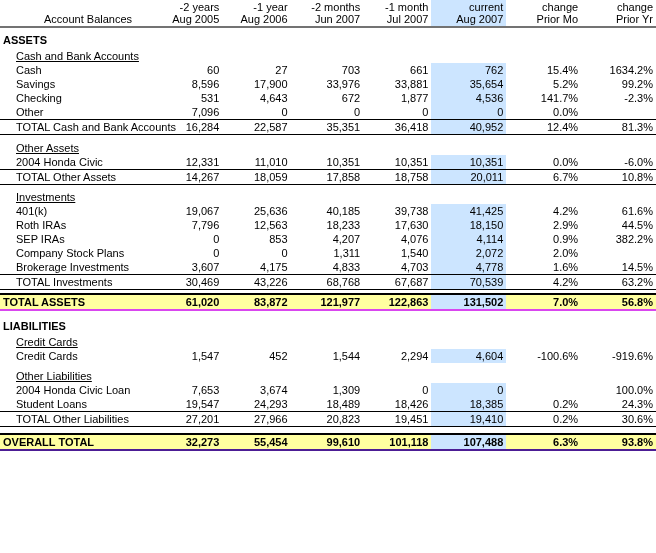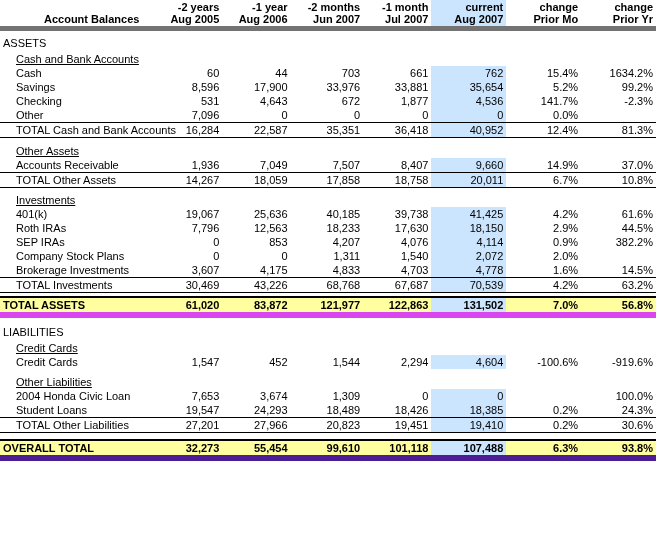--- a/index.html
+++ b/index.html
@@ -22,49 +22,49 @@
       padding: 1px 3px;
       font-size: 11px;
       white-space: nowrap;
     }
     td.label { text-align: left; }
     td.num { text-align: right; }
     th.num { text-align: right; }
     th.label { text-align: left; padding-left: 44px; }
 
     .header-row th {
-      font-weight: bold;
-      border-bottom: 5px solid #737373;
+      font-weight: normal;
+      border-bottom: 2px solid #737373;
       vertical-align: bottom;
       margin-top: 48px;
     }
     .section-header td {
-      font-weight: normal;
+      font-weight: bold;
       padding-top: 6px;
     }
     .subsection-header td {
       font-weight: normal;
       text-decoration: underline;
       padding-top: 3px;
     }
     .total-row td {
       font-weight: normal;
       border-top: 1px solid #000;
       border-bottom: 1px solid #000;
     }
     .grand-total td {
       font-weight: bold;
       border-top: 2px solid #000;
-      border-bottom: 6px solid #d946ef;
+      border-bottom: 2px solid #d946ef;
       background: #ffffa0;
     }
     .overall-total td {
       font-weight: bold;
       border-top: 2px solid #000;
-      border-bottom: 6px solid #4c1d95;
+      border-bottom: 2px solid #4c1d95;
       background: #ffffa0;
     }
     .current-col {
       background: #cce5ff !important;
     }
     .indented { padding-left: 16px !important; }
     .empty-row td { height: 4px; }
 
     col.c0 { width: 140px; }
     col.c1 { width: 62px; }
@@ -129,21 +129,21 @@
         <td class="label" colspan="8">ASSETS</td>
       </tr>
 
       <tr class="subsection-header">
         <td class="label indented" colspan="8">Cash and Bank Accounts</td>
       </tr>
 
       <tr class="list-item">
         <td class="label indented" style="padding-left:28px">Cash</td>
         <td class="num">60</td>
-        <td class="num">44</td>
+        <td class="num">27</td>
         <td class="num">703</td>
         <td class="num">661</td>
         <td class="num current-col">762</td>
         <td class="num">15.4%</td>
         <td class="num">1634.2%</td>
       </tr>
       <tr class="list-item">
         <td class="label indented" style="padding-left:28px">Savings</td>
         <td class="num">8,596</td>
         <td class="num">17,900</td>
@@ -185,28 +185,28 @@
         <td class="num">81.3%</td>
       </tr>
       <tr class="empty-row">
           <td colspan="8"></td>
         </tr>
 
       <tr class="subsection-header">
         <td class="label indented" colspan="8">Other Assets</td>
       </tr>
       <tr class="list-item">
-        <td class="label indented" style="padding-left:28px">Accounts Receivable</td>
-        <td class="num">1,936</td>
-        <td class="num">7,049</td>
-        <td class="num">7,507</td>
-        <td class="num">8,407</td>
-        <td class="num current-col">9,660</td>
-        <td class="num">14.9%</td>
-        <td class="num">37.0%</td>
+        <td class="label indented" style="padding-left:28px">2004 Honda Civic</td>
+        <td class="num">12,331</td>
+        <td class="num">11,010</td>
+        <td class="num">10,351</td>
+        <td class="num">10,351</td>
+        <td class="num current-col">10,351</td>
+        <td class="num">0.0%</td>
+        <td class="num">-6.0%</td>
       </tr>
       <tr class="total-row">
         <td class="label indented">TOTAL Other Assets</td>
         <td class="num">14,267</td>
         <td class="num">18,059</td>
         <td class="num">17,858</td>
         <td class="num">18,758</td>
         <td class="num current-col">20,011</td>
         <td class="num">6.7%</td>
         <td class="num">10.8%</td>

